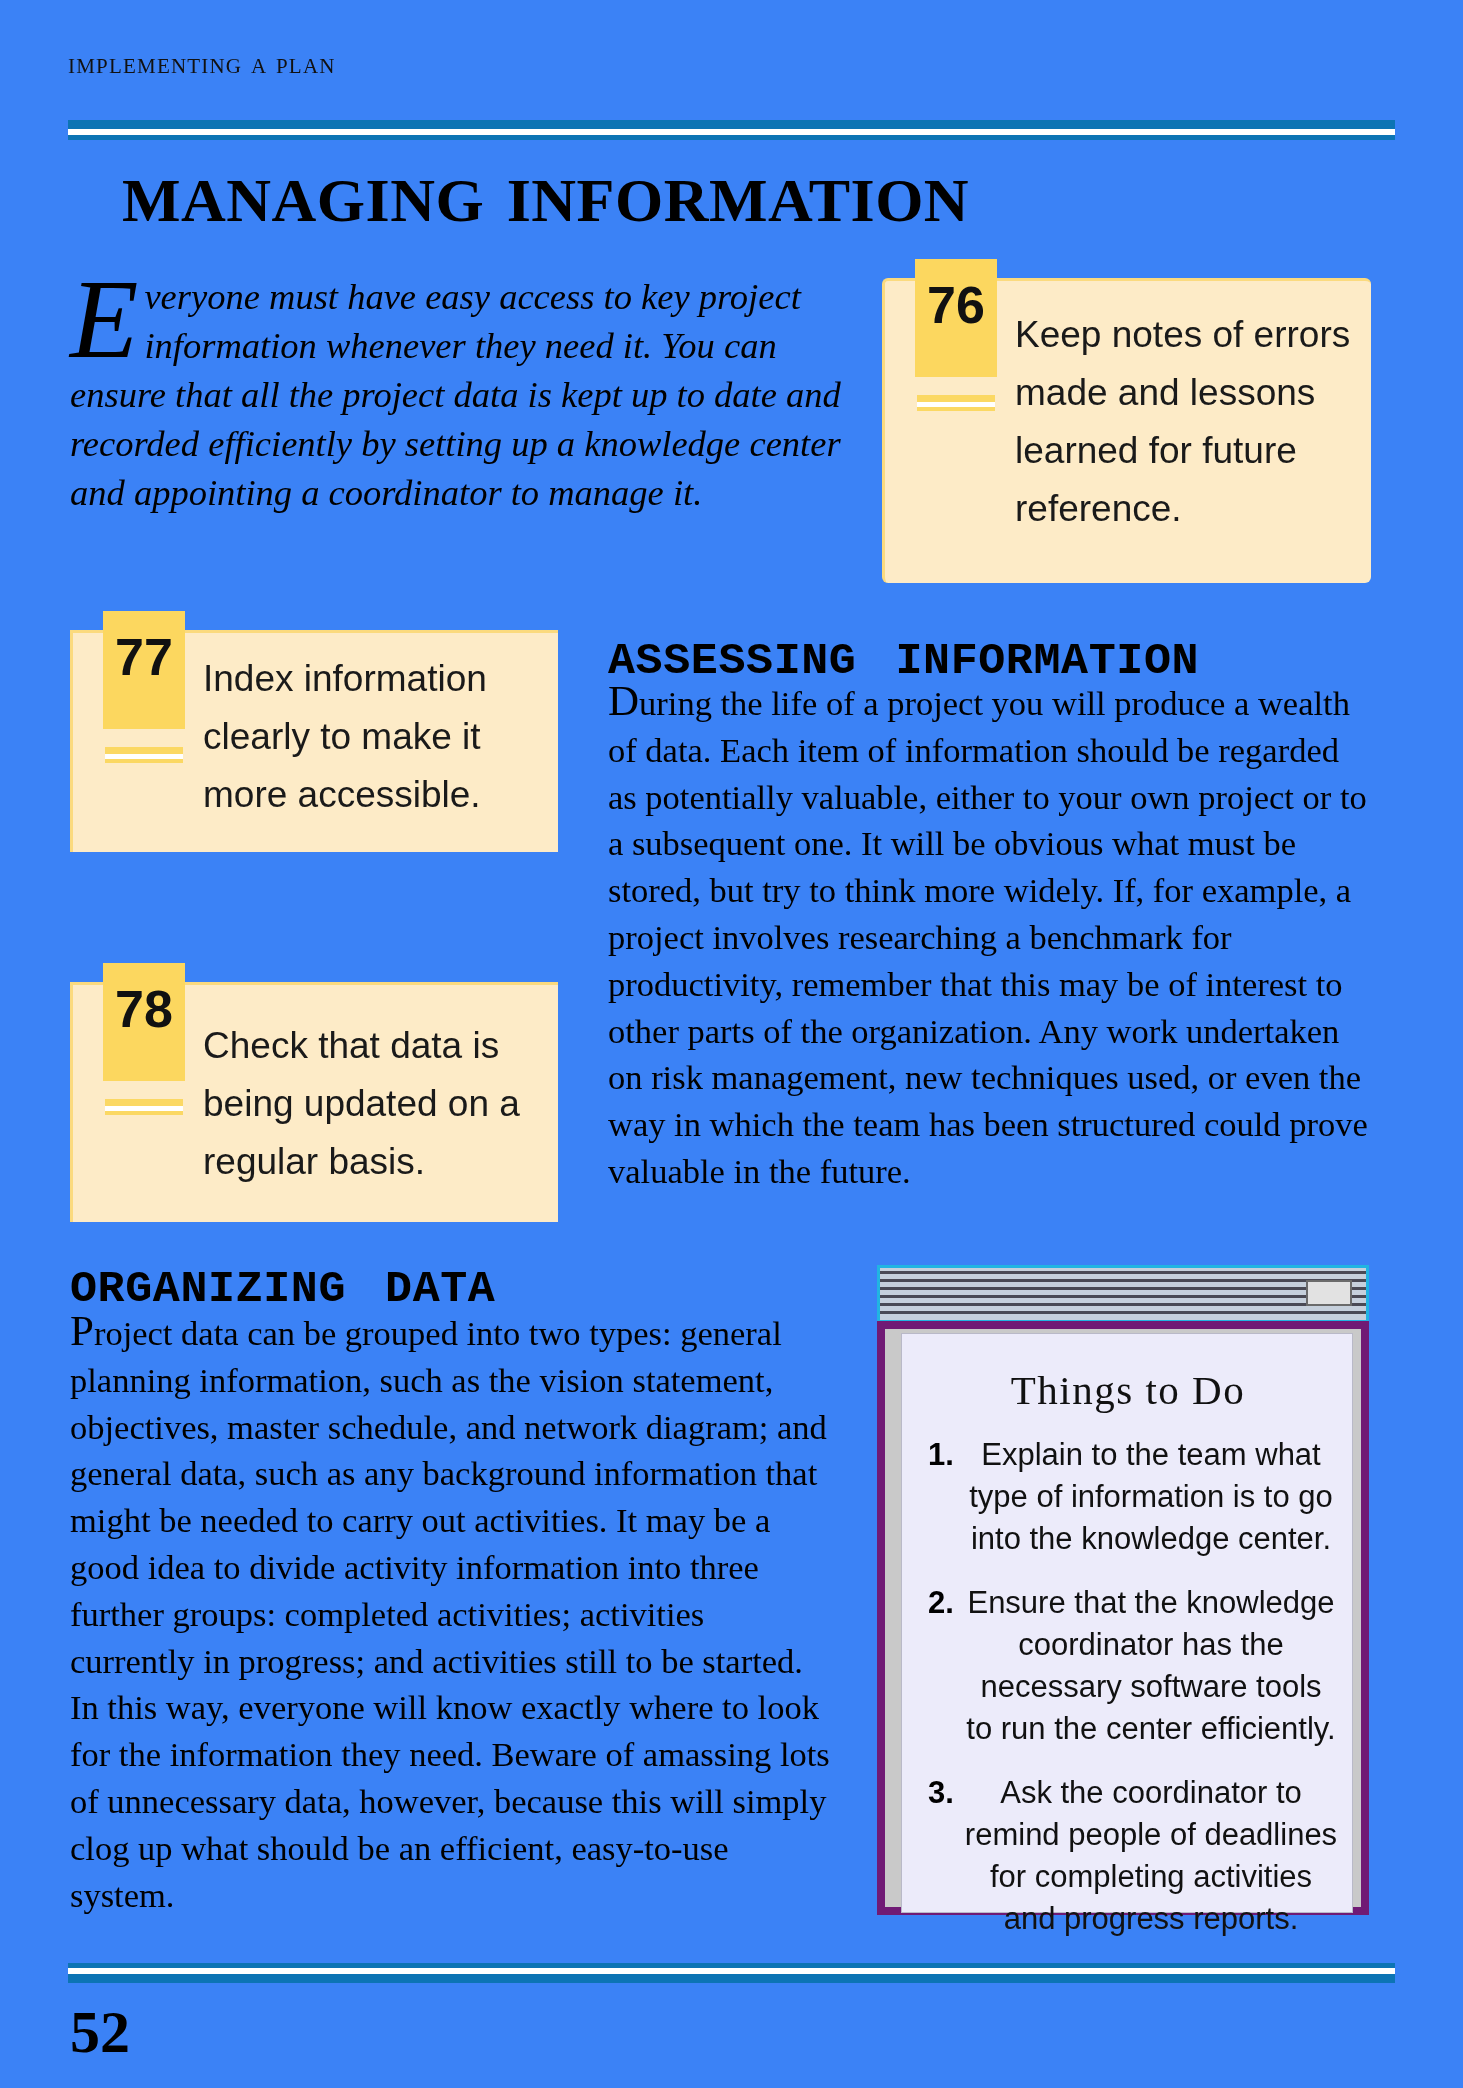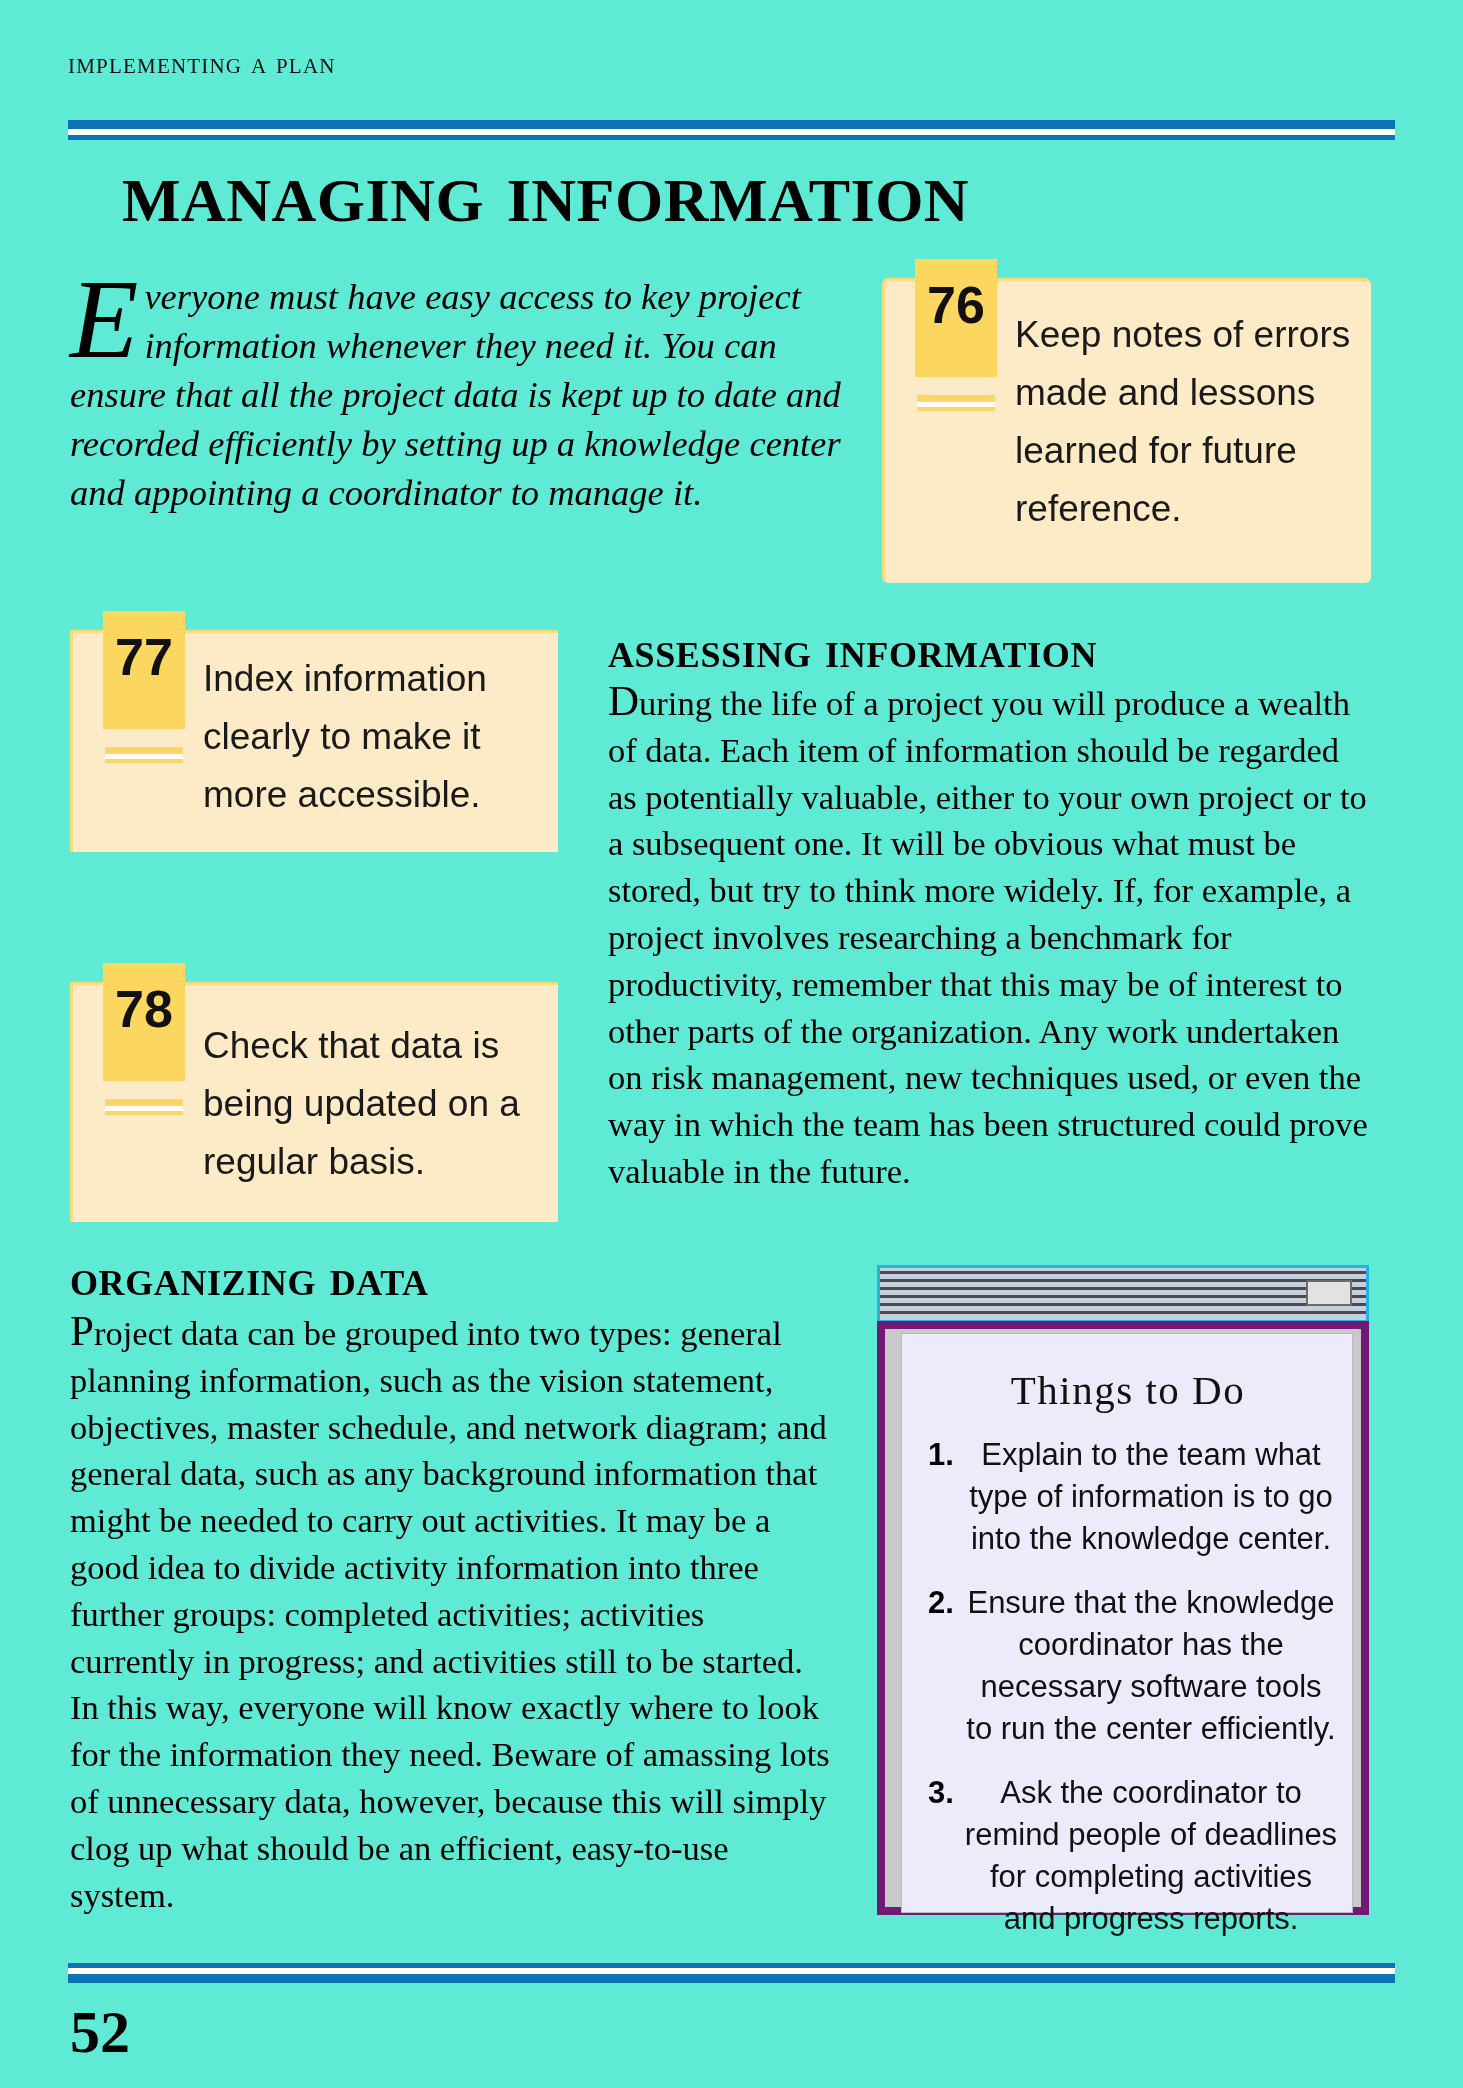--- a/index.html
+++ b/index.html
@@ -15,21 +15,21 @@
     color: #000000;
     position: relative;
     overflow: hidden;
   }
 
   .page {
     position: absolute;
     inset: 0;
     width: 1463px;
     height: 2088px;
-    background: #5eead4;
+    background: #3b82f6;
   }
 
   
   .running-head {
     position: absolute;
     left: 68px;
     top: 46px;
     font-family: "Liberation Serif", serif;
     font-size: 30px;
     letter-spacing: 1.2px;
@@ -146,22 +146,22 @@
 
   
   #tip-78      { left: 70px;  top: 982px;  width: 488px; height: 240px; }
   #tip-78 .tip-tab   { left: 30px;  top: -22px; height: 118px; }
   #tip-78 .tip-lines { left: 32px;  top: 114px; }
   #tip-78 .tip-text  { left: 130px; top: 32px;  width: 345px; }
 
   
   .section-heading {
     position: absolute;
-    font-family: Liberation Serif, serif;
-    font-size: 52px;
+    font-family: Liberation Mono, monospace;
+    font-size: 64px;
     font-variant: small-caps;
     text-transform: lowercase;
     letter-spacing: 0.6px;
     white-space: nowrap;
     color: #000;
   }
   #heading-assessing  { left: 608px; top: 620px; }
   #heading-organizing { left: 70px;  top: 1248px; }
 
   

